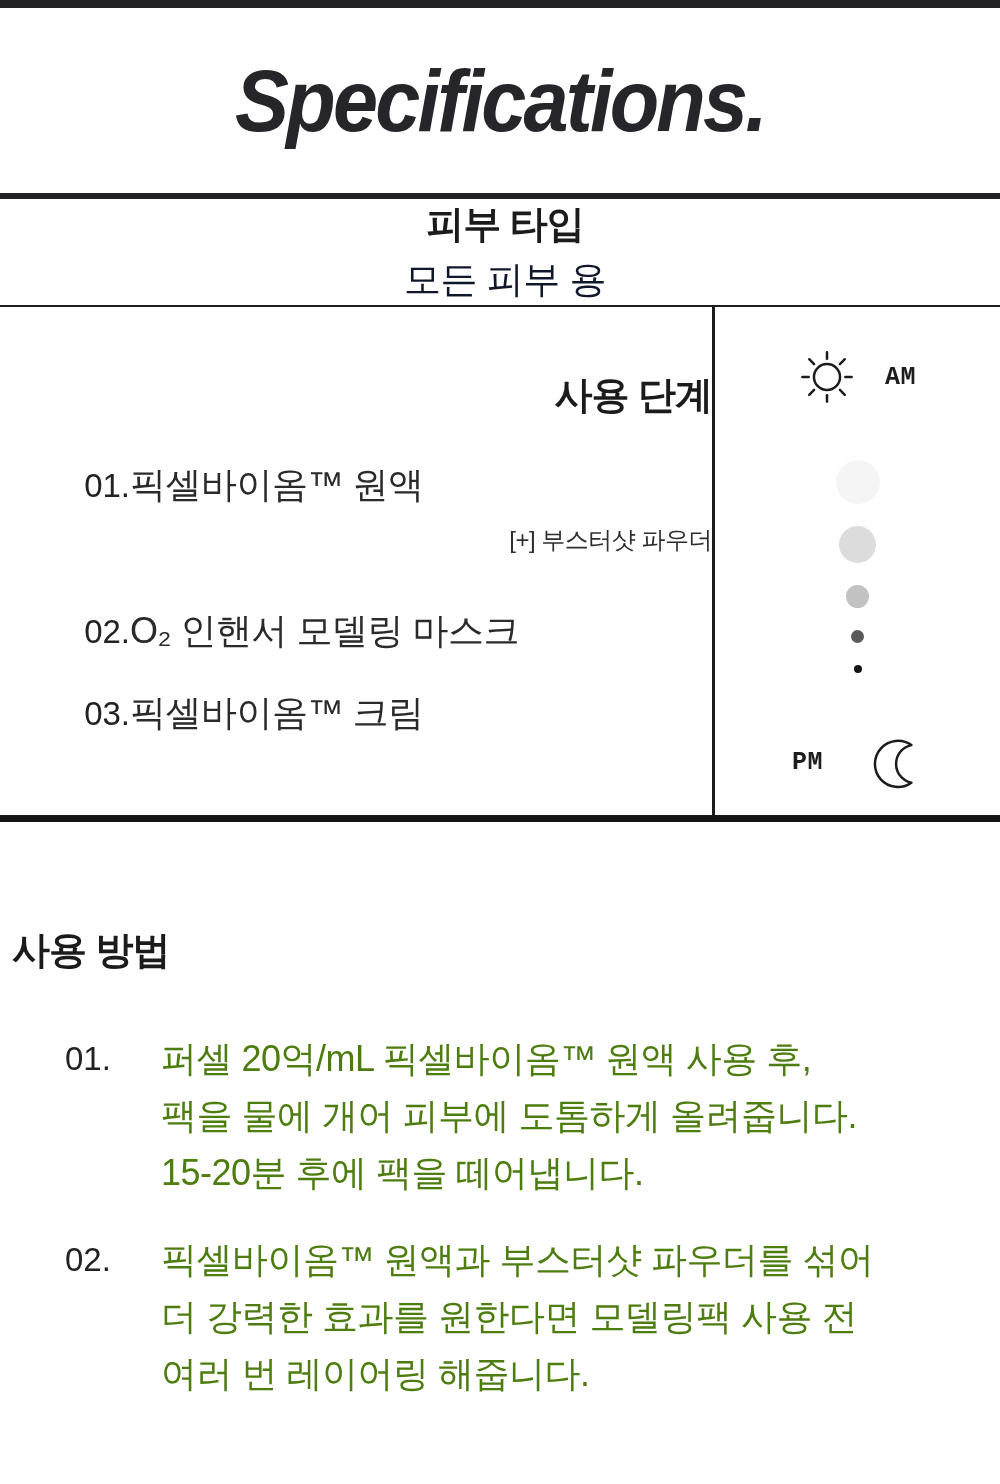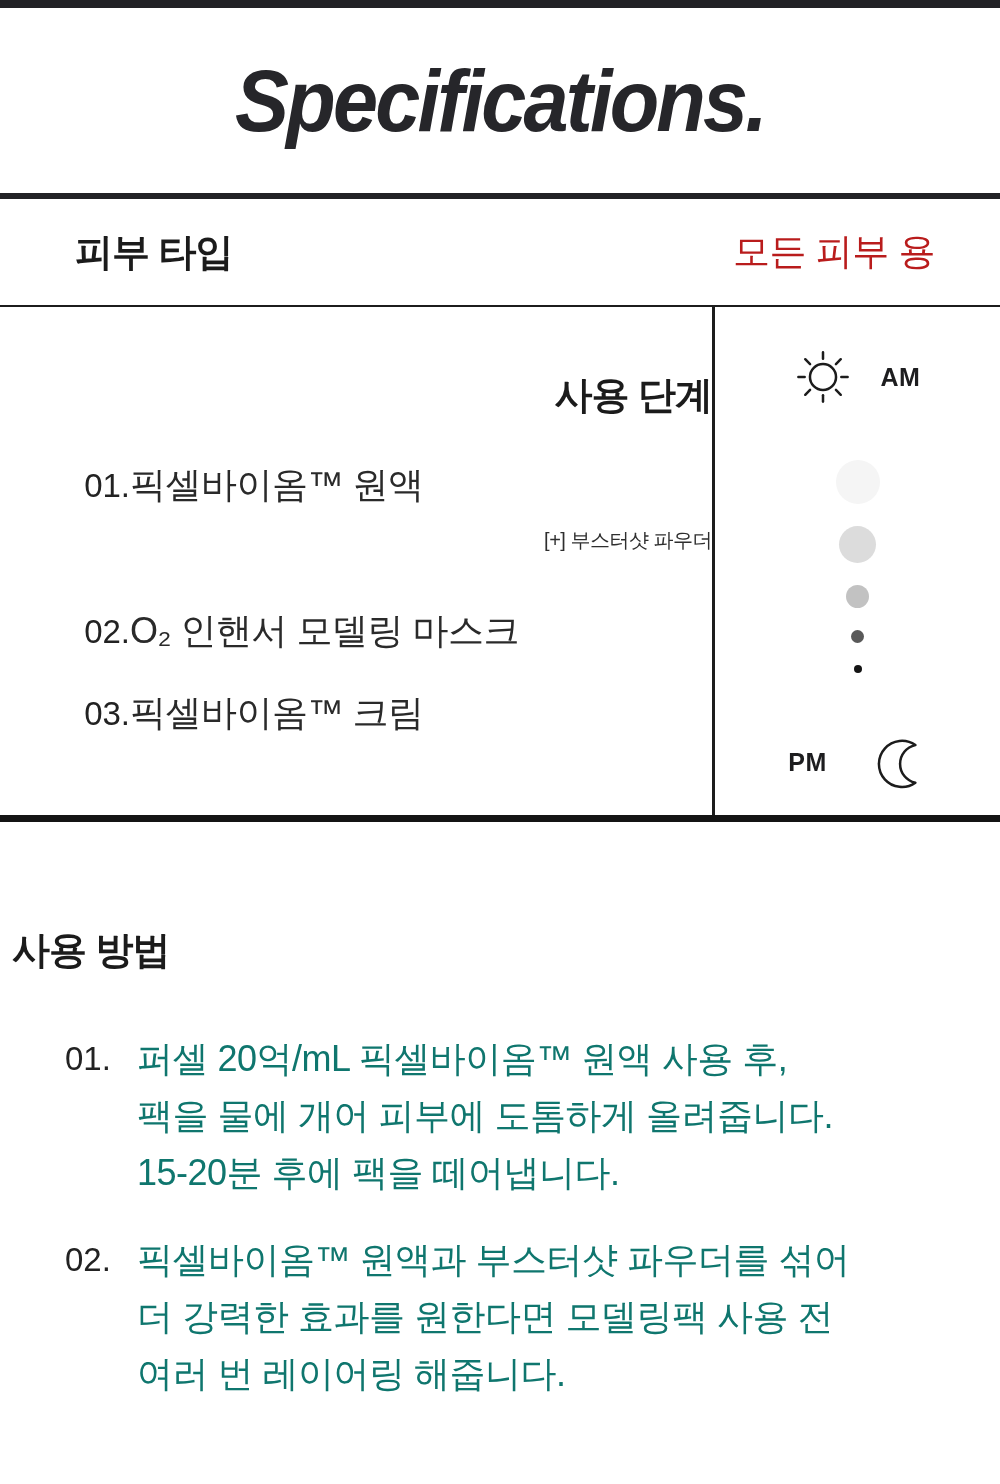--- a/index.html
+++ b/index.html
@@ -32,70 +32,71 @@
   }
 
   .divider-thick { height: 6px; width: 100%; background: #222226; }
   .divider-thick.bottom { height: 7px; background: #141414; }
   .divider-thin { height: 2px; width: 100%; background: #1c1c1c; }
 
   .skin-row {
     height: 106px;
     display: flex; align-items: center; justify-content: space-between;
     padding: 0 65px 0 75px;
+    flex-direction: column;
   }
   .skin-row .label { font-size: 38px; font-weight: bold; color: #1b1b1b; letter-spacing: -1px; }
-  .skin-row .value { font-size: 37px; font-weight: 300; color: #b91c1c; letter-spacing: -0.5px; }
+  .skin-row .value { font-size: 37px; font-weight: 300; color: #0f172a; letter-spacing: -0.5px; }
 
   .usage-section { height: 508px; display: flex; }
   .steps-col { width: 712px; padding: 64px 0 0 0; text-align: right; }
   .steps-heading, .method-heading {
     font-size: 38px; font-weight: bold; color: #1b1b1b;
     letter-spacing: -1px; line-height: 48px;
     padding-left: 76px;
   }
   .steps-heading { margin-bottom: 44px; }
 
   .step-item { padding-left: 60px; font-size: 36px; line-height: 43px; }
   .step-item .row { display: flex; align-items: baseline; }
   .step-num {
     font-size: 33px; font-weight: 500; color: #222;
     width: 70px; flex-shrink: 0; letter-spacing: 0;
   }
   .step-text { font-weight: 300; color: #2a2a2a; letter-spacing: -0.5px; white-space: nowrap; }
   .step-sub {
-    font-size: 20px; font-weight: 300; color: #2e2e2e;
+    font-size: 24px; font-weight: 300; color: #2e2e2e;
     margin: 16px 0 0 70px; line-height: 34px; letter-spacing: -0.5px;
   }
   .step-item.i1 { margin-bottom: 52px; }
   .step-item.i2 { margin-bottom: 38px; }
 
   .ampm-col {
     width: 288px; border-left: 3px solid #1c1c1c;
     display: flex; flex-direction: column; align-items: center;
   }
   .am-row { margin-top: 42px; display: flex; align-items: center; gap: 30px; height: 56px; }
   .pm-row { margin-top: 60px; display: flex; align-items: center; gap: 50px; height: 58px; }
-  .ampm-label { font-size: 25px; font-weight: 600; color: #1d1d1f; letter-spacing: 0.5px; }
+  .ampm-label { font-size: 25px; font-weight: 600; color: #1d1d1f; letter-spacing: 0.5px; font-family: Liberation Mono, monospace; }
   .icon svg { display: block; }
 
   .dots {
     margin-top: 55px; height: 213px;
     display: flex; flex-direction: column; align-items: center; justify-content: space-between;
   }
   .dot { border-radius: 50%; display: block; }
 
   .method-section { padding-top: 104px; }
   .method-heading { margin-bottom: 56px; padding-left: 12px; }
   .method-item { display: flex; padding-left: 65px; margin-bottom: 30px; }
   .method-num {
     font-size: 33px; font-weight: 500; color: #222;
     width: 72px; flex-shrink: 0; line-height: 57px;
   }
-  .method-lines { font-size: 36px; font-weight: 300; color: #0f766e; line-height: 57px; letter-spacing: -0.5px; }
+  .method-lines { font-size: 36px; font-weight: 300; color: #4d7c0f; line-height: 57px; letter-spacing: -0.5px; margin-left: 24px; }
   .method-line { white-space: nowrap; }
 </style>
 </head>
 <body>
 
 <div class="page">
 
   <div class="top-bar"></div>
 
   <div class="title-block">

